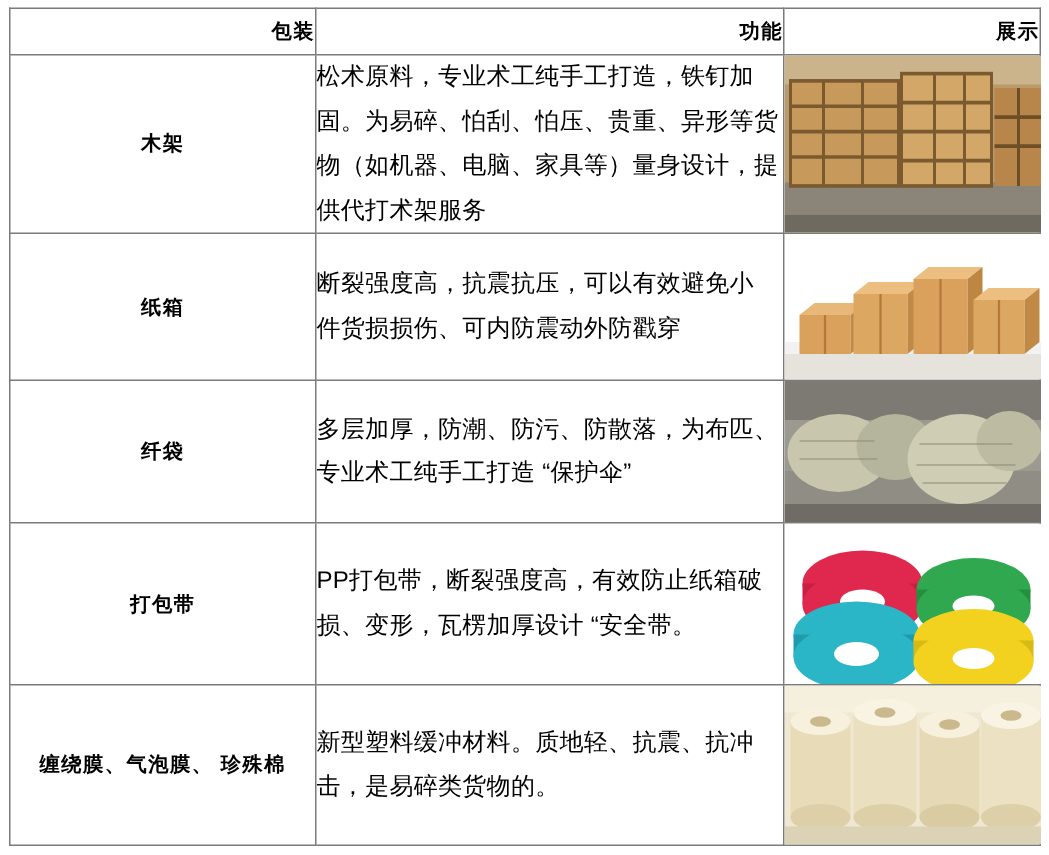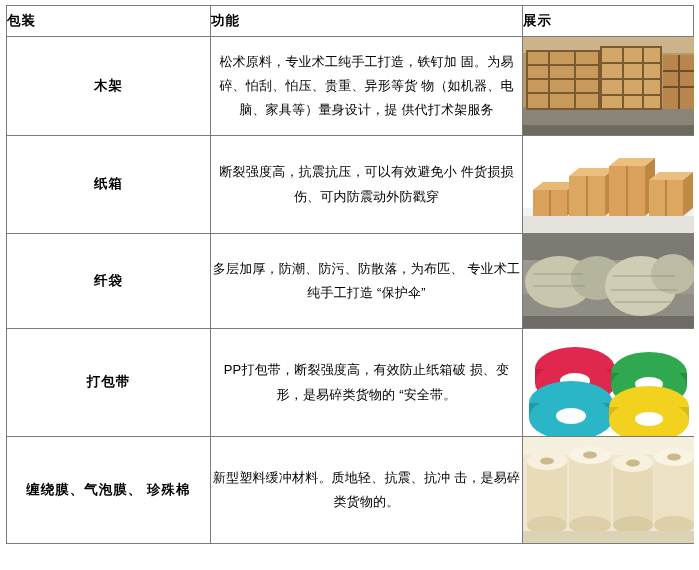--- a/index.html
+++ b/index.html
@@ -34,36 +34,36 @@
   table.pkg-table th,
   table.pkg-table td {
     border: 1px solid #7b7b7b;
     padding: 0;
     vertical-align: middle;
   }
   thead th {
     height: 30px;
     font-size: 13.5px;
     font-weight: bold;
-    text-align: left;
+    text-align: right;
     letter-spacing: 1px;
   }
   td.cat {
     text-align: center;
     font-size: 13.5px;
     font-weight: bold;
     letter-spacing: 1px;
     padding: 4px 6px;
     line-height: 1.5;
   }
   td.desc {
-    font-size: 13px;
+    font-size: 16px;
     line-height: 1.85;
     padding: 8px 10px 8px 10px;
-    text-align: center;
+    text-align: left;
     letter-spacing: 0.2px;
   }
   td.img {
     padding: 0;
     text-align: center;
     vertical-align: middle;
     height: 100px;
   }
   .photo {
     width: 171px;
@@ -198,21 +198,21 @@
                 <line x1="92" y1="68" x2="148" y2="68"></line>
               </g>
               <rect x="0" y="82" width="171" height="12" fill="#6e6c64"></rect>
             </svg>
           </span>
         </td>
       </tr>
 
       <tr class="r4">
         <td class="cat">打包带</td>
-        <td class="desc">PP打包带，断裂强度高，有效防止纸箱破 损、变形，是易碎类货物的 “安全带。</td>
+        <td class="desc">PP打包带，断裂强度高，有效防止纸箱破 损、变形，瓦楞加厚设计 “安全带。</td>
         <td class="img">
           <span class="photo">
             <svg viewBox="0 0 171 107" preserveAspectRatio="none" aria-hidden="true">
               <rect x="0" y="0" width="171" height="107" fill="#ffffff"></rect>
               <g>
                 <ellipse cx="52" cy="40" rx="40" ry="22" fill="#e0274e"></ellipse>
                 <rect x="12" y="40" width="80" height="14" fill="#c91f42"></rect>
                 <ellipse cx="52" cy="54" rx="40" ry="22" fill="#e0274e"></ellipse>
                 <ellipse cx="52" cy="52" rx="15" ry="8" fill="#ffffff"></ellipse>
               </g>

